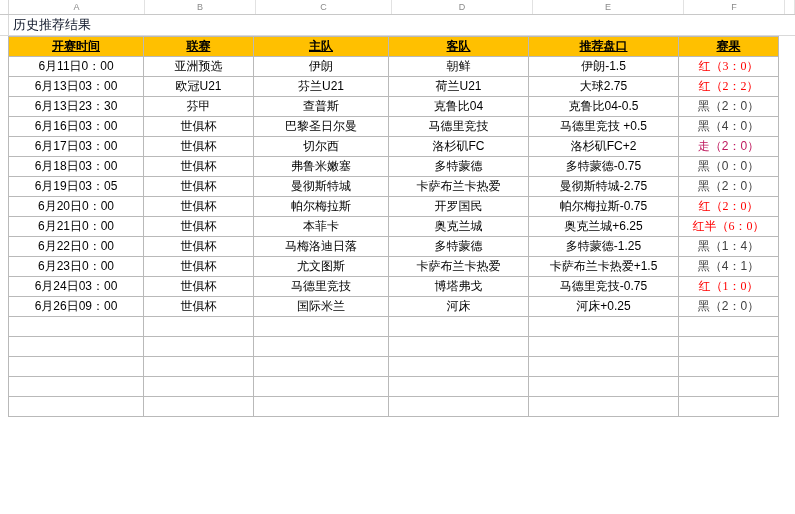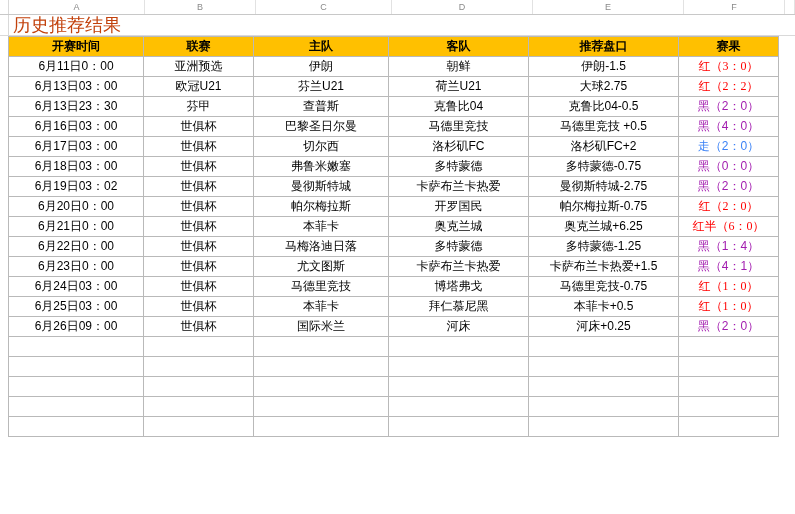--- a/index.html
+++ b/index.html
@@ -44,22 +44,22 @@
     height: 20px;
     align-items: center;
     border-bottom: 1px solid #d9d9d9;
   }
   .titlerow .rowgutter {
     width: 8px;
     height: 100%;
     border-right: 1px solid #d9d9d9;
   }
   .titlerow .title {
-    font-size: 18px;
-    color: #c2410c;
+    font-size: 13px;
+    color: #0f172a;
     padding-left: 4px;
     line-height: 20px;
     white-space: nowrap;
   }
   table.grid {
     border-collapse: collapse;
     table-layout: fixed;
     margin-left: 8px;
     width: 770px;
   }
@@ -72,28 +72,29 @@
     padding: 0;
     overflow: hidden;
     white-space: nowrap;
   }
   thead th {
     background: #ffc000;
     font-weight: bold;
     font-size: 13px;
     color: #000000;
     height: 22px;
+    text-decoration: underline;
   }
   tbody td {
     background: #ffffff;
     color: #000000;
   }
   td.result-red { color: #ff0000; font-family: Liberation Serif, serif; }
-  td.result-black { color: #a21caf; }
-  td.result-green { color: #3b82f6; }
+  td.result-black { color: #404040; }
+  td.result-green { color: #be185d; }
   .empty-row td {
     height: 19px;
     border: 1px solid #d0d0d0;
     background: #ffffff;
   }
   .filler {
     background: #ffffff;
   }
 </style>
 </head>
@@ -179,21 +180,21 @@
         </tr>
         <tr>
           <td>6月18日03：00</td>
           <td>世俱杯</td>
           <td>弗鲁米嫩塞</td>
           <td>多特蒙德</td>
           <td>多特蒙德-0.75</td>
           <td class="result-black">黑（0：0）</td>
         </tr>
         <tr>
-          <td>6月19日03：02</td>
+          <td>6月19日03：05</td>
           <td>世俱杯</td>
           <td>曼彻斯特城</td>
           <td>卡萨布兰卡热爱</td>
           <td>曼彻斯特城-2.75</td>
           <td class="result-black">黑（2：0）</td>
         </tr>
         <tr>
           <td>6月20日0：00</td>
           <td>世俱杯</td>
           <td>帕尔梅拉斯</td>
@@ -227,28 +228,20 @@
         </tr>
         <tr>
           <td>6月24日03：00</td>
           <td>世俱杯</td>
           <td>马德里竞技</td>
           <td>博塔弗戈</td>
           <td>马德里竞技-0.75</td>
           <td class="result-red">红（1：0）</td>
         </tr>
         <tr>
-          <td>6月25日03：00</td>
-          <td>世俱杯</td>
-          <td>本菲卡</td>
-          <td>拜仁慕尼黑</td>
-          <td>本菲卡+0.5</td>
-          <td class="result-red">红（1：0）</td>
-        </tr>
-        <tr>
           <td>6月26日09：00</td>
           <td>世俱杯</td>
           <td>国际米兰</td>
           <td>河床</td>
           <td>河床+0.25</td>
           <td class="result-black">黑（2：0）</td>
         </tr>
         <tr class="empty-row">
           <td>&nbsp;</td>
           <td>&nbsp;</td>

